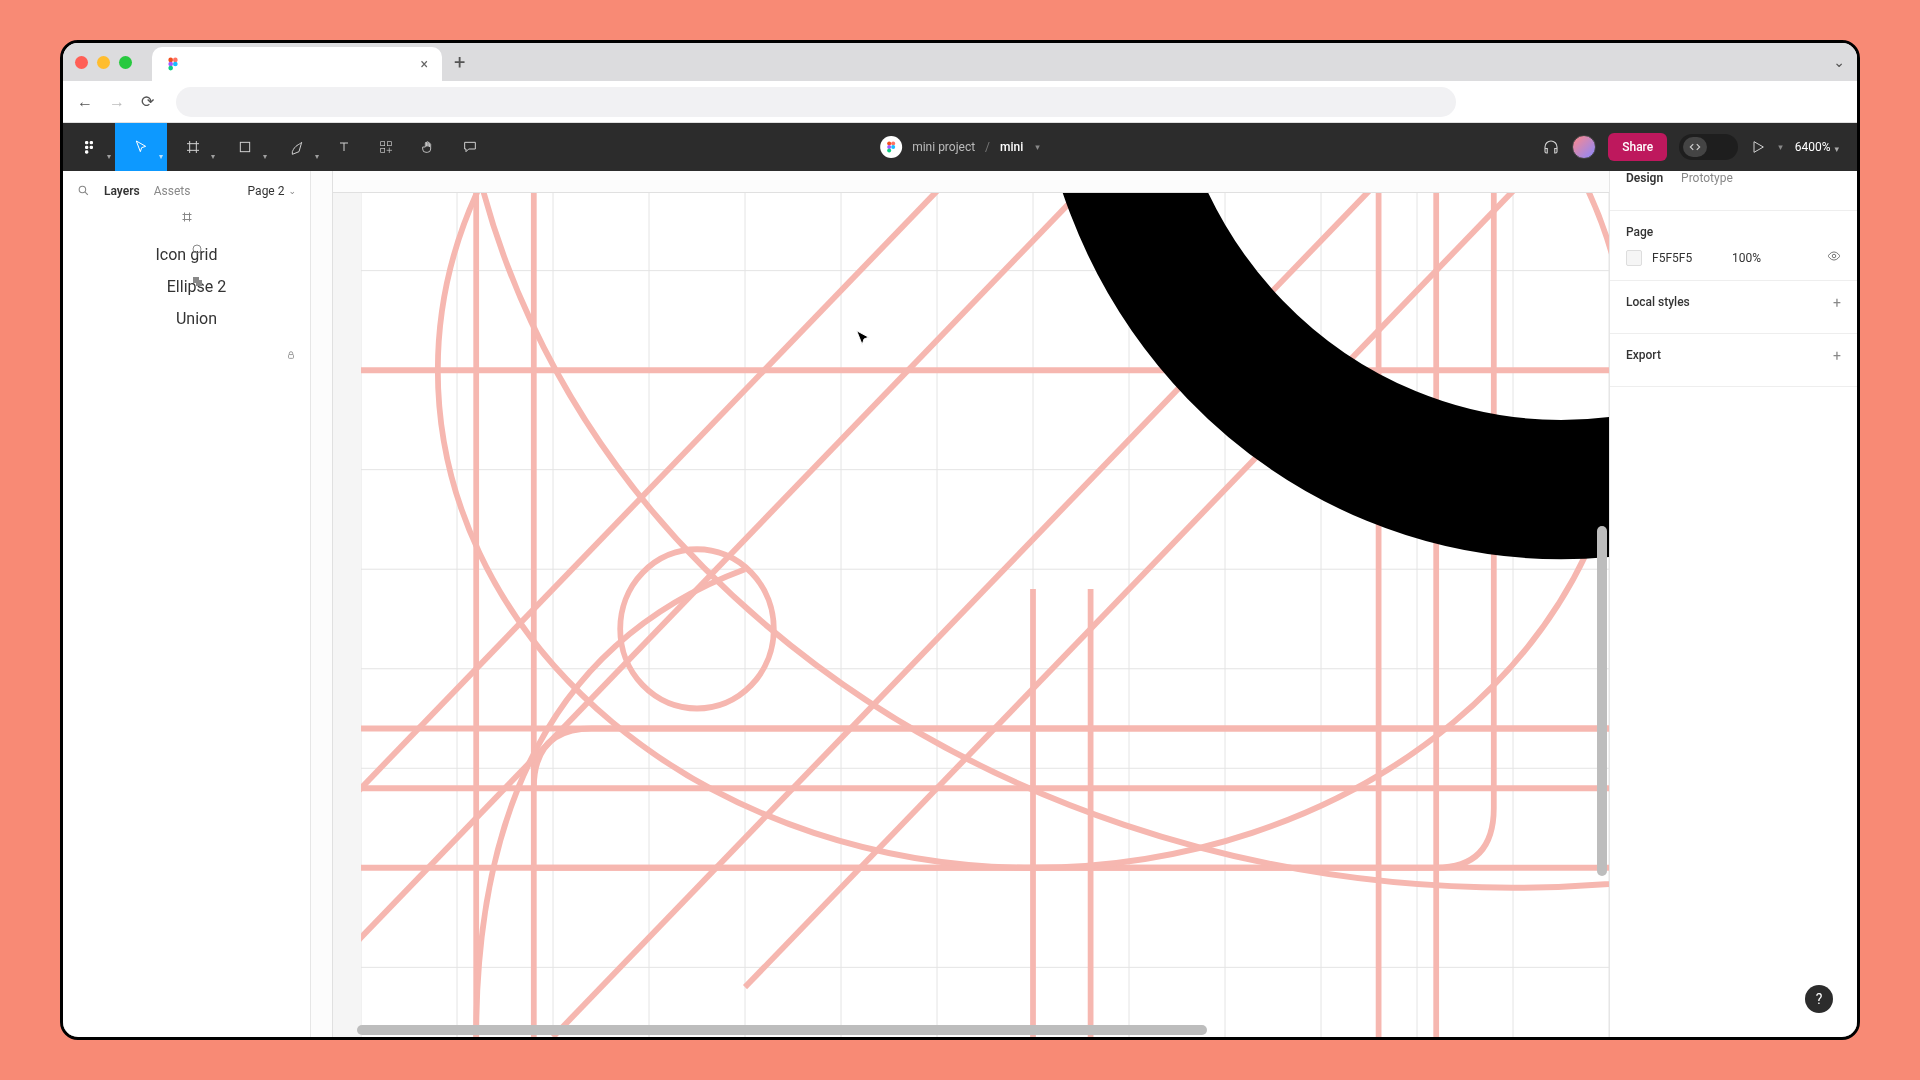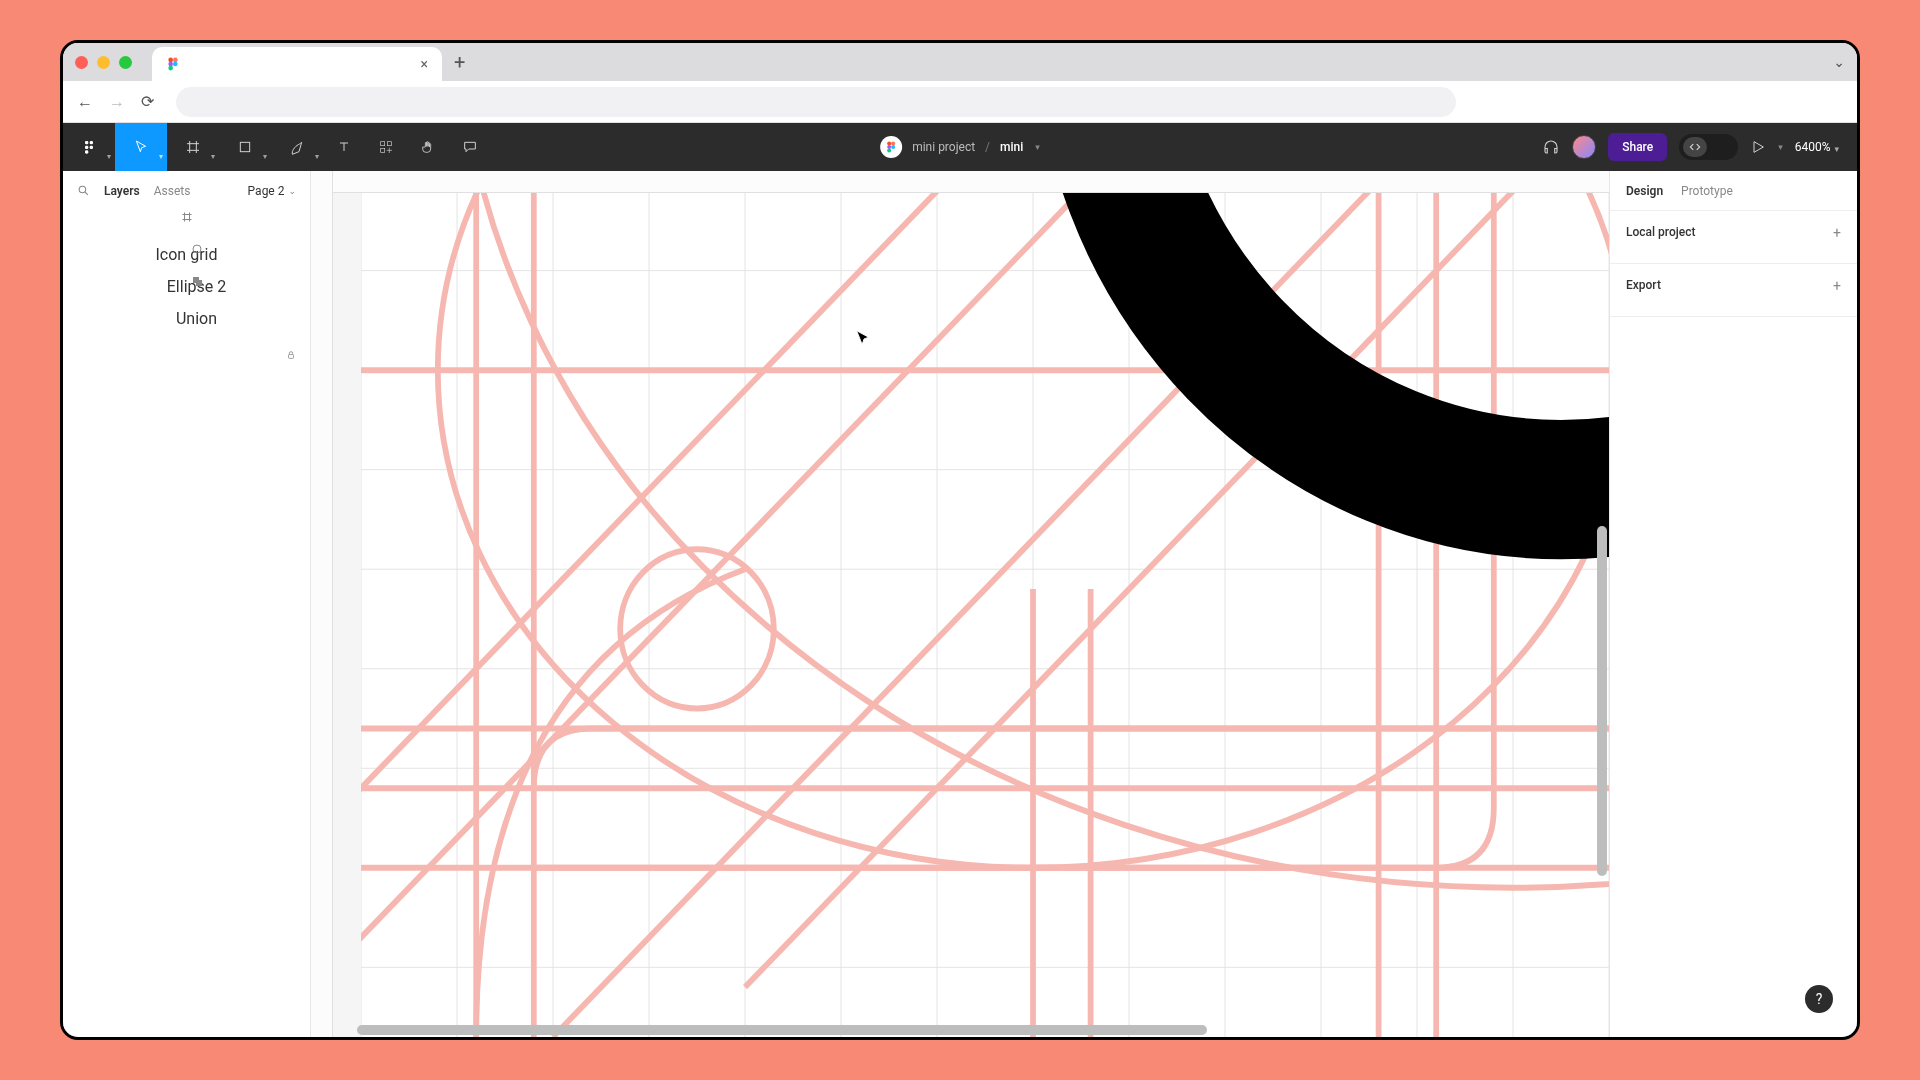--- a/index.html
+++ b/index.html
@@ -25,21 +25,21 @@
 .tool .chev { font-size:8px; position:absolute; right:4px; bottom:10px; opacity:.7; }
 .tool svg { width:16px; height:16px; }
 .crumbs { position:absolute; left:50%; transform:translateX(-50%); display:flex; align-items:center; gap:10px; color:#ccc; }
 .crumbs .fig-badge { width:22px; height:22px; background:#fff; border-radius:50%; display:flex; align-items:center; justify-content:center; }
 .crumbs .proj { color:#bbb; }
 .crumbs .sep { color:#777; }
 .crumbs .file { color:#fff; font-weight:500; }
 .crumbs .chev2 { font-size:9px; color:#888; margin-left:2px; }
 .tb-right { margin-left:auto; display:flex; align-items:center; gap:12px; padding-right:18px; }
 .avatar { width:24px; height:24px; border-radius:50%; background:linear-gradient(135deg,#f88,#88f); border:1px solid #444; }
-.share-btn { background:#4c1d95; color:#fff; border:none; padding:7px 14px; border-radius:6px; font-size:12px; font-weight:500; cursor:pointer;text-align:right; }
+.share-btn { background:#be185d; color:#fff; border:none; padding:7px 14px; border-radius:6px; font-size:12px; font-weight:500; cursor:pointer;text-align:right; }
 .pill { display:flex; align-items:center; background:#1e1e1e; border-radius:14px; padding:3px 4px; gap:3px; }
 .pill .seg { width:24px; height:20px; display:flex; align-items:center; justify-content:center; border-radius:11px; }
 .pill .seg.on { background:#444; }
 .zoom { color:#fff; font-size:12px; display:flex; align-items:flex-end; gap:4px; }
 .zoom .chev3 { font-size:9px; color:#aaa; }
 .main { flex:1; display:flex; overflow:hidden; background:#404040; }
 .left-panel { width:248px; border-right:1px solid #e6e6e6; display:flex; flex-direction:column; background:#fff; }
 .lp-head { height:40px; display:flex; align-items:center; padding:0 14px; gap:14px; font-size:12px; border-bottom:1px solid transparent; }
 .lp-head .search { color:#888; }
 .lp-head .tab-l { color:#333; font-weight:600; cursor:pointer; }
@@ -55,21 +55,21 @@
 .canvas { position:absolute; top:22px; left:22px; right:0; bottom:0; background:#f5f5f5; overflow:hidden; }
 .artboard { position:absolute; top:-2px; left:28px; right:0; bottom:0; background:#fff; }
 .grid line { stroke:#e3e3e3; stroke-width:1; }
 .guides line, .guides path, .guides circle, .guides ellipse { stroke:#f6b7b0; stroke-width:6; fill:none; }
 .ring circle { stroke:#000; stroke-width:140; fill:none; }
 .cursor { position:absolute; top:135px; left:520px; z-index:5; }
 .hscroll { position:absolute; bottom:2px; left:24px; right:8px; height:10px; }
 .hscroll .thumb { position:absolute; left:0; width:850px; height:10px; background:#bdbdbd; border-radius:5px; }
 .vscroll { position:absolute; right:2px; top:335px; width:10px; height:350px; background:#bdbdbd; border-radius:5px; }
 .right-panel { width:248px; border-left:1px solid #e6e6e6; background:#fff; font-size:12px; }
-.rp-tabs { height:40px; display:flex; align-items:center; gap:18px; padding:16px 16px; border-bottom:1px solid #eee; }
+.rp-tabs { height:40px; display:flex; gap:18px; padding:0 16px; border-bottom:1px solid #eee; }
 .rp-tabs .t { color:#888; cursor:pointer; }
 .rp-tabs .t.on { color:#333; font-weight:600; }
 .rp-sec { padding:14px 16px; border-bottom:1px solid #eee; }
 .rp-sec .label { color:#333; font-weight:500; margin-bottom:10px; }
 .rp-row { display:flex; align-items:center; gap:10px; }
 .swatch { width:16px; height:16px; border:1px solid #ddd; background:#f5f5f5; border-radius:2px; }
 .rp-row .hex { flex:0 0 70px; color:#333; }
 .rp-row .pct { color:#333; }
 .rp-row .eye { margin-left:auto; color:#666; }
 .rp-sec .act { float:right; color:#888; font-size:14px; }
@@ -321,22 +321,34 @@
           </div>
       </div>
     </div>
 
     <div class="right-panel">
       <div class="rp-tabs">
         <span class="t on">Design</span>
         <span class="t">Prototype</span>
       </div>
       <div class="rp-sec">
+        <div class="label">Page</div>
+        <div class="rp-row">
+          <div class="swatch"></div>
+          <span class="hex">F5F5F5</span>
+          <span class="pct">100%</span>
+          <span class="eye"><svg width="14" height="14" viewBox="0 0 24 24">
+                <path d="M2 12s4-7 10-7 10 7 10 7-4 7-10 7-10-7-10-7z" fill="none" stroke="#666" stroke-width="1.5"></path>
+                <circle cx="12" cy="12" r="3" fill="none" stroke="#666" stroke-width="1.5"></circle>
+              </svg></span>
+        </div>
+      </div>
+      <div class="rp-sec">
         <span class="act">+</span>
-        <div class="label">Local project</div>
+        <div class="label">Local styles</div>
       </div>
       <div class="rp-sec">
         <span class="act">+</span>
         <div class="label">Export</div>
       </div>
     </div>
 
   </div>
 
   <div class="help">

